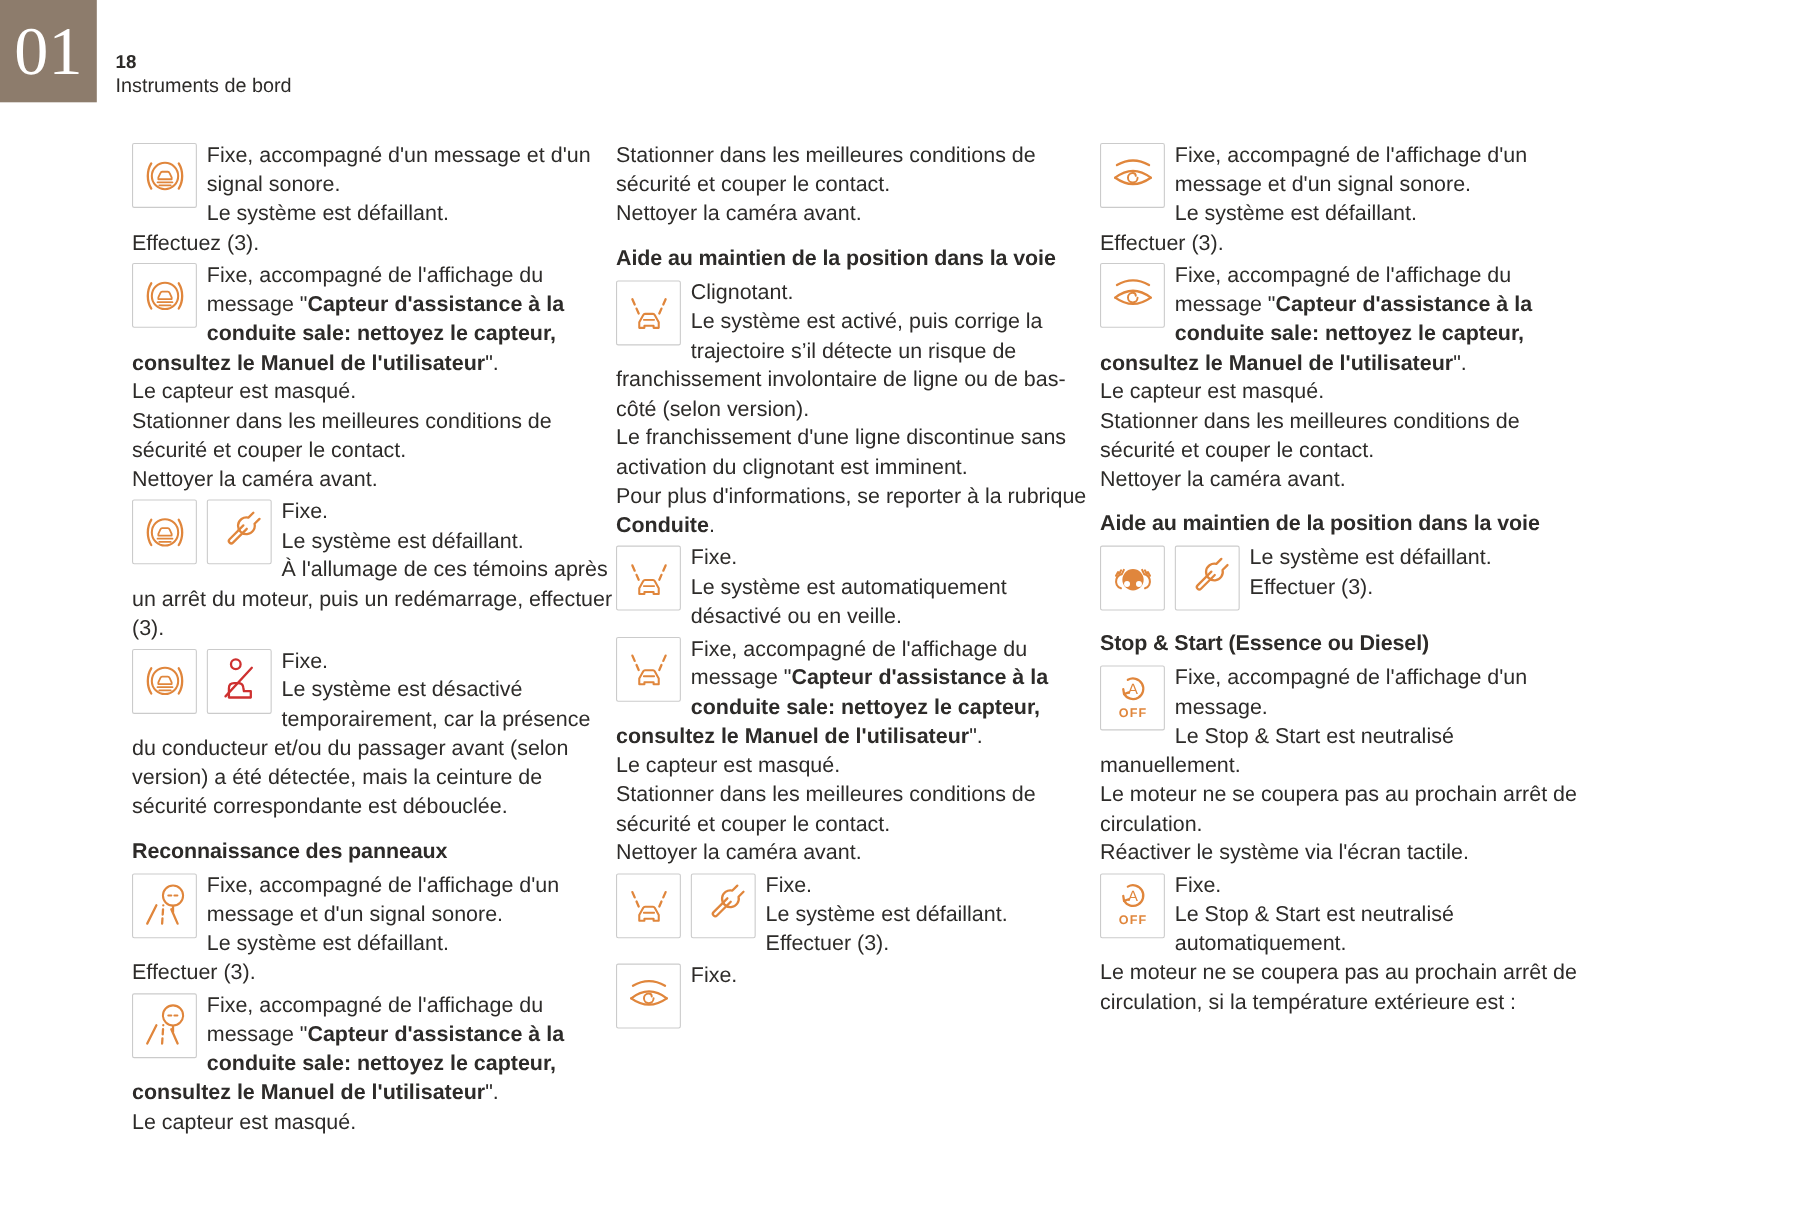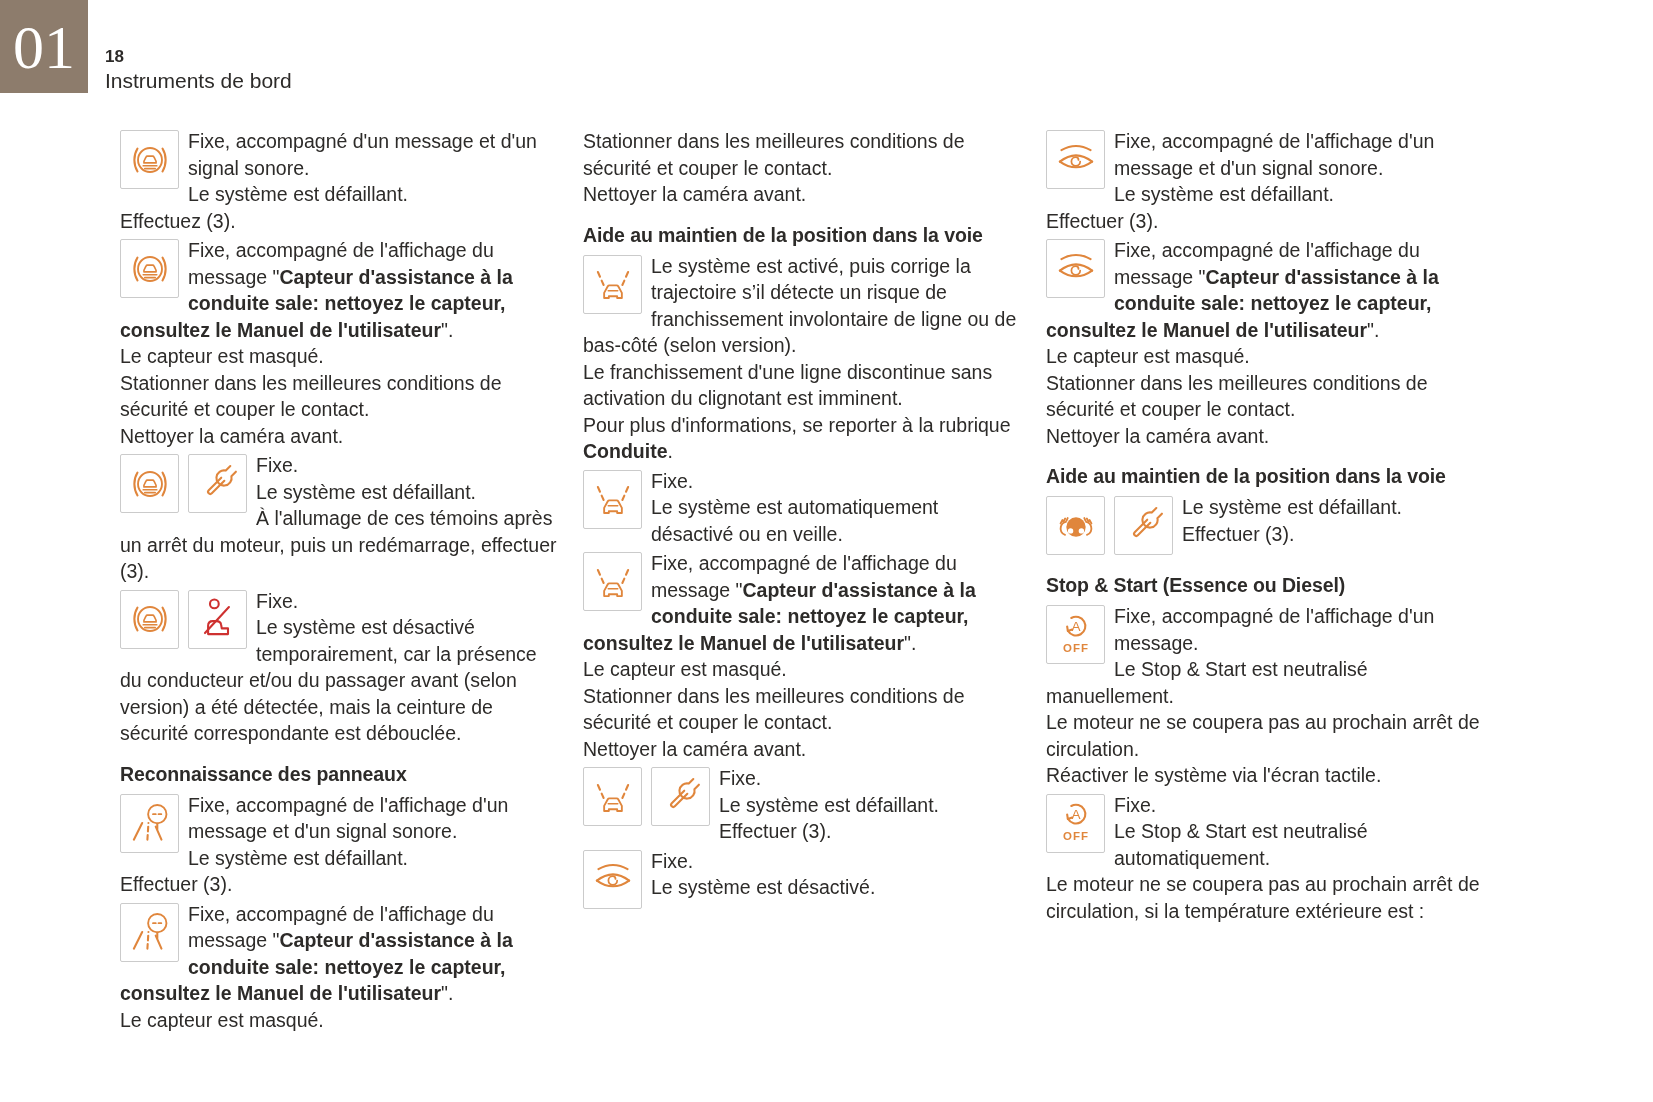--- a/index.html
+++ b/index.html
@@ -16,25 +16,25 @@
     position: absolute; left: 0; top: 0;
     width: 88px; height: 93px;
     background: #8D7C6C;
     color: #ffffff;
     display: flex; align-items: center; justify-content: center;
     font-family: "Liberation Serif", "DejaVu Serif", serif;
     font-size: 62px; line-height: 1;
   }
   .header-text { position: absolute; left: 105px; top: 46px; }
   .page-number { font-weight: 700; font-size: 17px; line-height: 1.25; }
-  .section-title { font-size: 21px; line-height: 1.3; }
+  .section-title { font-size: 18px; line-height: 1.3; }
 
   main.content {
     position: absolute; left: 120px; top: 128px;
-    display: flex; gap: 23px;
+    display: flex; 
   }
   .col { width: 440px; flex: 0 0 440px; }
 
   p.para { margin: 0; font-size: 19.5px; line-height: 26.5px; }
   .bold { font-weight: 700; }
   h3.heading {
     font-size: 19.5px; line-height: 26px;
     font-weight: 700; margin: 14px 0 5px 0; letter-spacing: -0.1px;
   }
   .entry { margin: 0 0 3px 0; }
@@ -200,20 +200,21 @@
           <span class="icon-box icon-lane-keeping">
             <svg viewBox="0 0 48 48">
               <g fill="none" stroke="currentColor" stroke-width="2" stroke-linecap="round" stroke-linejoin="round">
                 <path d="M15.5 37.5 v-5 l3.5-6.3 q0.5-0.9 1.5-0.9 h7 q1 0 1.5 0.9 l3.5 6.3 v5 h-4.5 v-1.8 h-8 v1.8 z" stroke-width="1.8"></path>
                 <path d="M19.5 30.5 h9" stroke-width="1.6"></path>
                 <path d="M9.5 12.5 L15 25" stroke-dasharray="5 4"></path>
                 <path d="M38.5 12.5 L33 25" stroke-dasharray="5 4"></path>
               </g>
             </svg>
           </span>
+          <p class="para"><span>Clignotant.</span></p>
           <p class="para"><span>Le système est activé, puis corrige la trajectoire s’il détecte un risque de franchissement involontaire de ligne ou de bas-côté (selon version).</span></p>
           <p class="para"><span>Le franchissement d'une ligne discontinue sans activation du clignotant est imminent.</span></p>
           <p class="para"><span>Pour plus d'informations, se reporter à la rubrique </span><span class="bold">Conduite</span><span>.</span></p>
         </div>
         <div class="entry">
           <span class="icon-box icon-lane-keeping">
             <svg viewBox="0 0 48 48">
               <g fill="none" stroke="currentColor" stroke-width="2" stroke-linecap="round" stroke-linejoin="round">
                 <path d="M15.5 37.5 v-5 l3.5-6.3 q0.5-0.9 1.5-0.9 h7 q1 0 1.5 0.9 l3.5 6.3 v5 h-4.5 v-1.8 h-8 v1.8 z" stroke-width="1.8"></path>
                 <path d="M19.5 30.5 h9" stroke-width="1.6"></path>
@@ -269,21 +270,20 @@
             <svg viewBox="0 0 48 48">
               <g fill="none" stroke="currentColor" stroke-width="2" stroke-linecap="round">
                 <path d="M10 14.5 Q24 6.5 38 14.5"></path>
                 <path d="M8.5 25.5 Q24 13.5 39.5 25.5"></path>
                 <path d="M8.5 25.5 Q24 36.5 39.5 25.5"></path>
                 <path d="M28 25.5 a4.2 4.2 0 1 1 -4.2 -4.2 a2.6 2.6 0 0 1 2.6 2.6" stroke-width="1.7"></path>
               </g>
             </svg>
           </span>
           <p class="para"><span>Fixe.</span></p>
-          <p class="para"><span>Le système est désactivé.</span></p>
         </div>
       </section>
     <section class="col">
         <div class="entry">
           <span class="icon-box icon-driver-attention-eye">
             <svg viewBox="0 0 48 48">
               <g fill="none" stroke="currentColor" stroke-width="2" stroke-linecap="round">
                 <path d="M10 14.5 Q24 6.5 38 14.5"></path>
                 <path d="M8.5 25.5 Q24 13.5 39.5 25.5"></path>
                 <path d="M8.5 25.5 Q24 36.5 39.5 25.5"></path>

